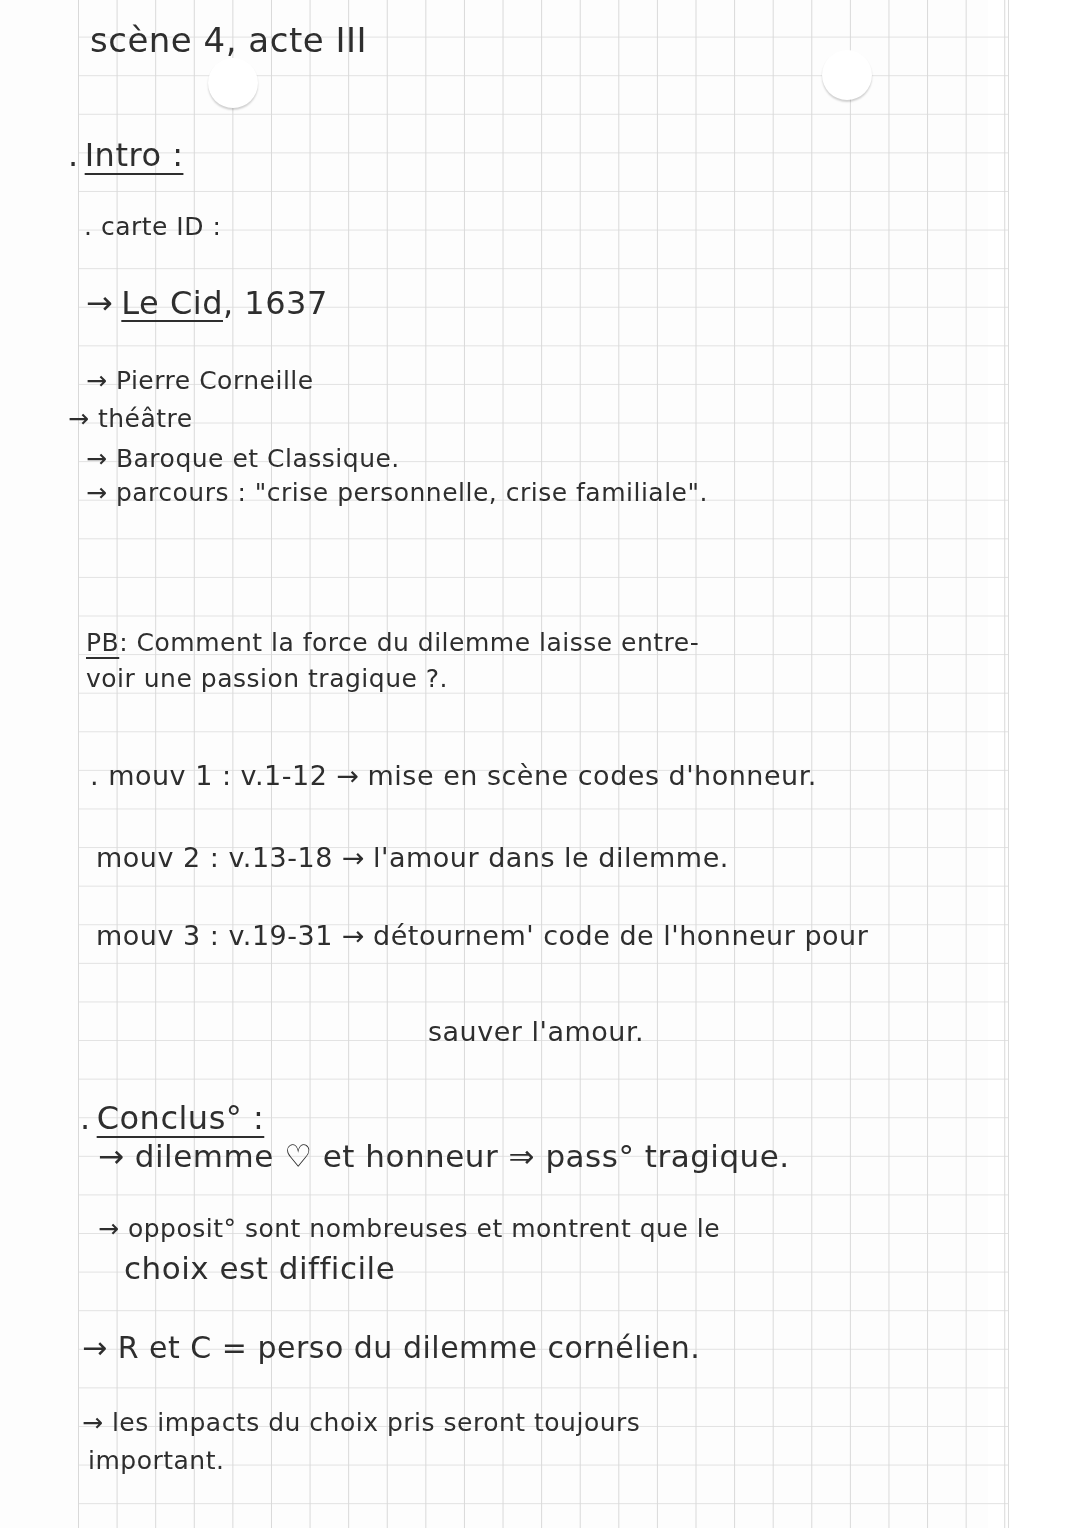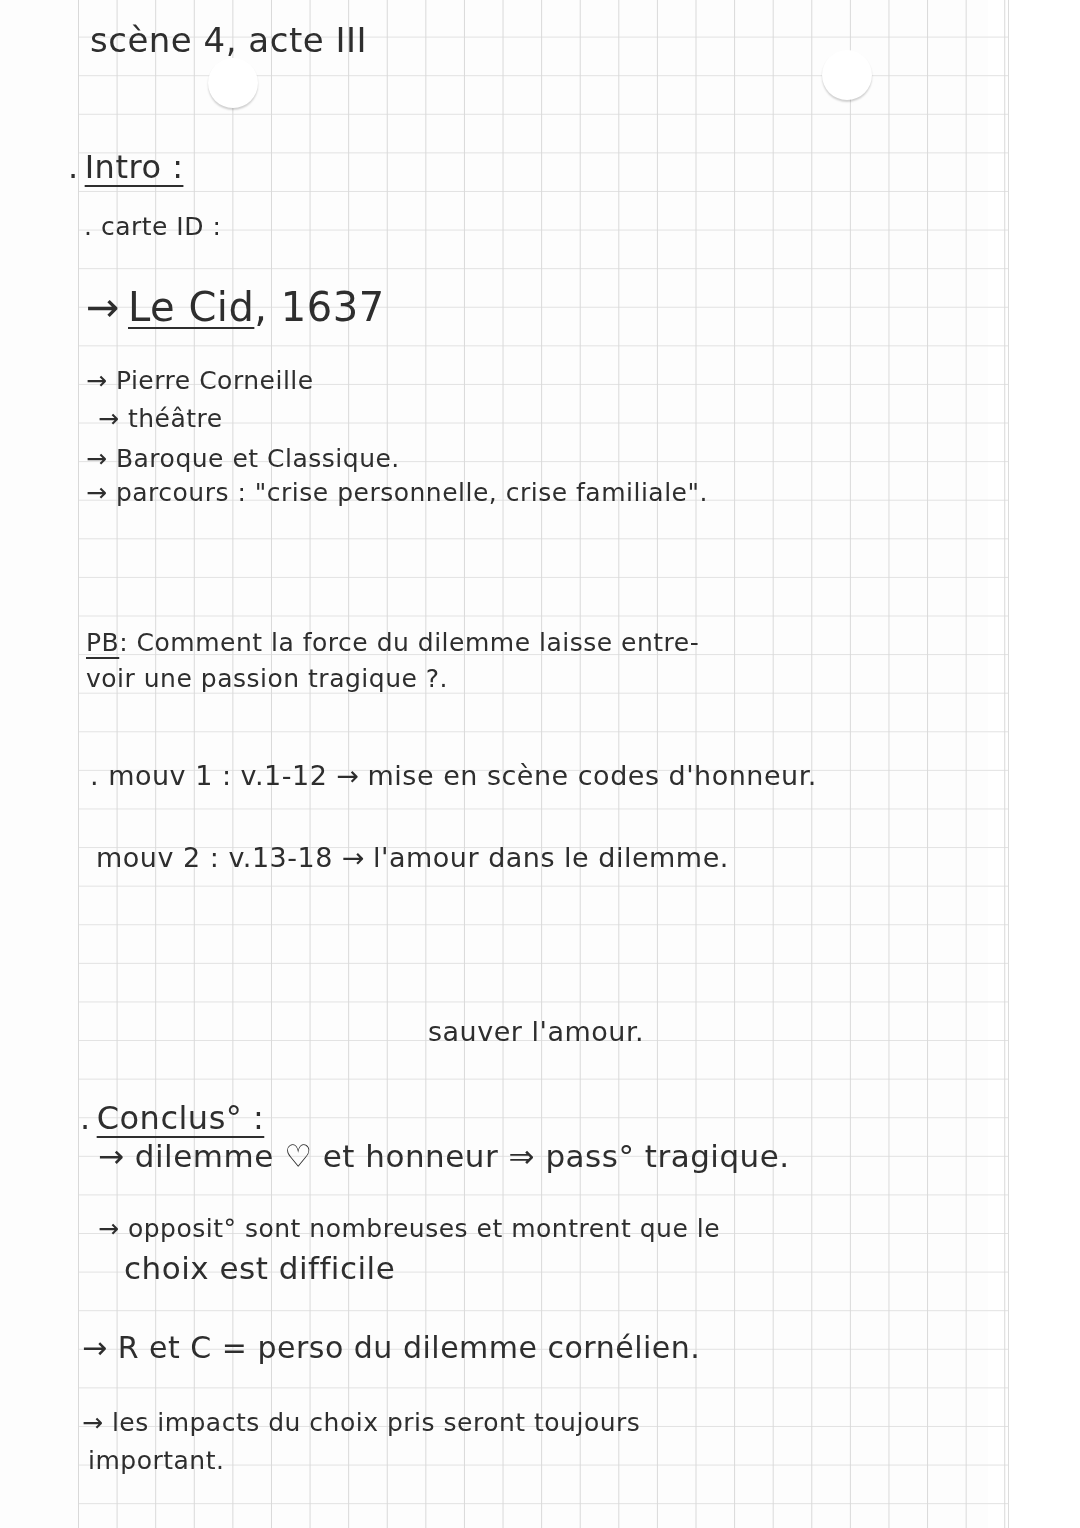--- a/index.html
+++ b/index.html
@@ -43,48 +43,52 @@
 </head>
 <body>
 
 <div class="paper">
   <div class="grid"></div>
   <div class="hole" style="left:208px; top:58px;"></div>
   <div class="hole" style="left:822px; top:50px;"></div>
 
   <div class="ink title" style="left:90px; top:20px;">scène 4, acte III</div>
 
-  <div class="ink heading" style="left:68px; top:148px;">
+  <div class="ink heading" style="left:68px; top:136px;">
     <span style="text-decoration:none; display:inline-block; margin-right:6px;">.</span><span>Intro :</span>
   </div>
 
   <div class="ink line" style="left:84px; top:212px;">. carte ID :</div>
 
-  <div class="ink line" style="left:86px; top:284px; font-size:40px;">
+  <div class="ink line" style="left:86px; top:284px; font-size:32px;">
     <span class="arrow">→</span><span class="ul">Le Cid</span><span>, 1637</span>
   </div>
 
   <div class="ink line" style="left:86px; top:366px;">→ Pierre Corneille</div>
-  <div class="ink line" style="left:98px; top:404px;">→ théâtre</div>
+  <div class="ink line" style="left:68px; top:404px;">→ théâtre</div>
   <div class="ink line" style="left:86px; top:444px;">→ Baroque et Classique.</div>
   <div class="ink line" style="left:86px; top:478px;">→ parcours : "crise personnelle, crise familiale".</div>
 
 
   <div class="ink line" style="left:86px; top:628px;">
     <span class="ul">PB</span><span>: Comment la force du dilemme laisse entre-</span>
   </div>
   <div class="ink line" style="left:86px; top:664px;">voir une passion tragique ?.</div>
 
   <div class="ink small" style="left:90px; top:752px;">
     <span>. mouv 1 : v.1-12</span>
     <span class="arrow">→</span><span>mise en scène codes d'honneur.</span>
   </div>
   <div class="ink small" style="left:96px; top:834px;">
     <span>mouv 2 : v.13-18</span>
     <span class="arrow">→</span><span>l'amour dans le dilemme.</span>
+  </div>
+  <div class="ink small" style="left:96px; top:912px;">
+    <span>mouv 3 : v.19-31</span>
+    <span class="arrow">→</span><span>détournem' code de l'honneur pour</span>
   </div>
   <div class="ink small" style="left:428px; top:1008px;">sauver l'amour.</div>
 
   <div class="ink heading" style="left:80px; top:1058px;margin-top:41px;">
     <span style="text-decoration:none; display:inline-block; margin-right:6px;">.</span><span>Conclus° :</span>
   </div>
 
   <div class="ink line" style="left:98px; top:1138px; font-size:31px;">→ dilemme ♡ et honneur ⇒ pass° tragique.</div>
 
   <div class="ink line" style="left:98px; top:1214px;">→ opposit° sont nombreuses et montrent que le</div>

